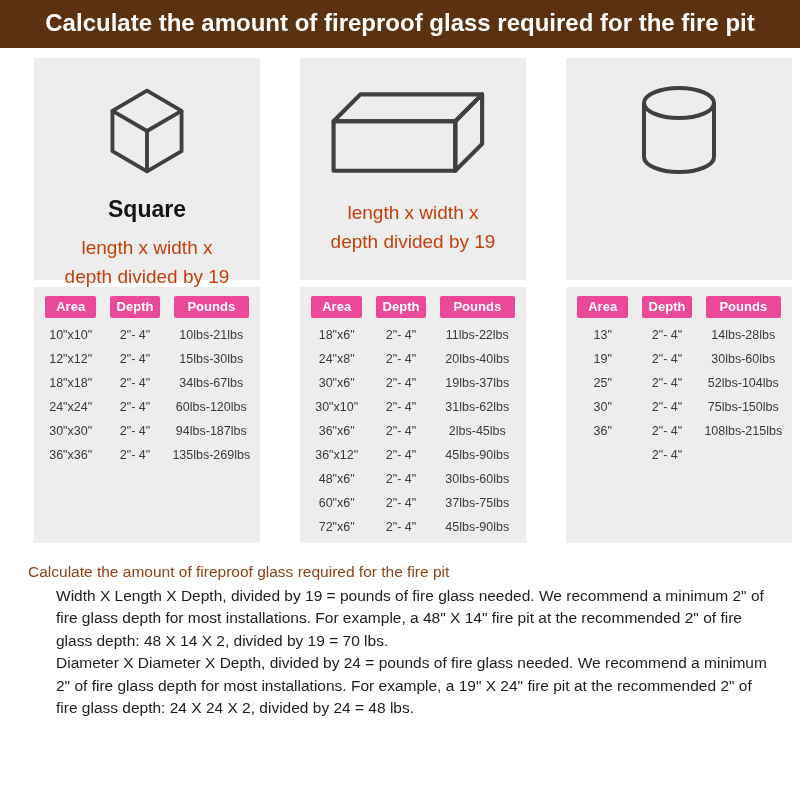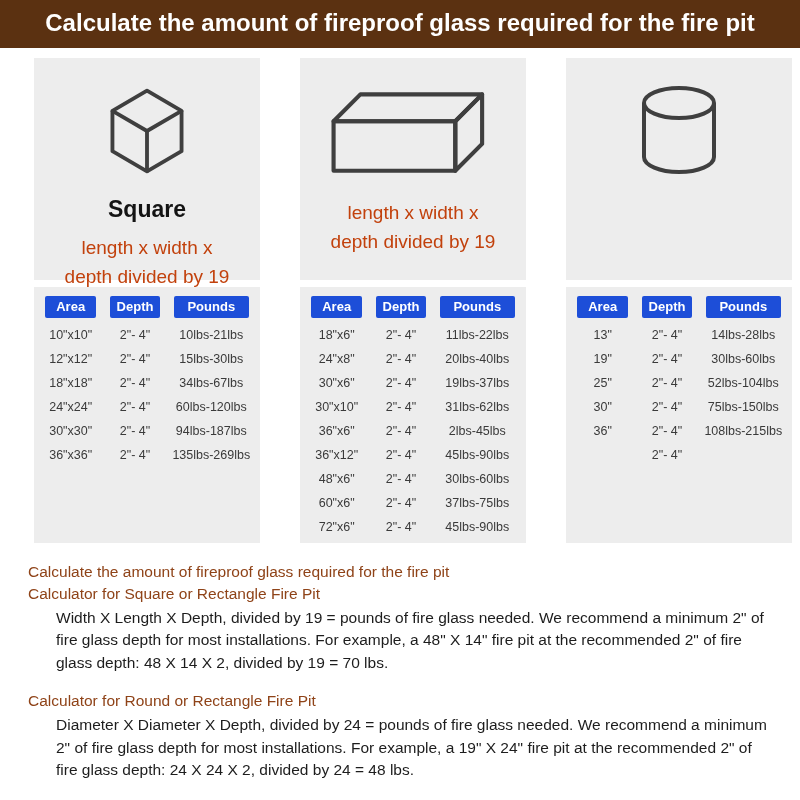--- a/index.html
+++ b/index.html
@@ -24,21 +24,21 @@
   .panel { background: #ededed; }
 
   .panel-top { height: 222px; text-align: center; padding-top: 16px; }
   .icon-wrap { height: 114px; display: flex; align-items: center; justify-content: center; }
   .shape-title { font-size: 23px; font-weight: bold; color: #141414; margin-top: 8px; }
   .formula { font-size: 19px; color: #c2410c; line-height: 1.5; margin-top: 11px; }
 
   .panel-table { height: 256px; padding: 9px 4px 0 4px; }
   .thead, .trow { display: grid; grid-template-columns: 30% 29% 41%; align-items: center; }
   .badge {
-    background: #1d4ed8;
+    background: #ec4899;
     color: #ffffff;
     font-weight: bold;
     font-size: 13px;
     text-align: center;
     padding: 3px 0 4px;
     border-radius: 2px;
     margin: 0 7px;
   }
   .tbody { margin-top: 5px; }
   .tcell {
@@ -242,17 +242,15 @@
             <div class="tcell"></div>
           </div>
         </div>
     </div>
   </div>
 
 </div>
 
 <div class="footer">
   <div class="accent">Calculate the amount of fireproof glass required for the fire pit</div>
-  <div class="accent">Calculator for Square or Rectangle Fire Pit</div>
   <div class="body">Width X Length X Depth, divided by 19 = pounds of fire glass needed. We recommend a minimum 2" of fire glass depth for most installations. For example, a 48" X 14" fire pit at the recommended 2" of fire glass depth: 48 X 14 X 2, divided by 19 = 70 lbs.</div>
-  <div class="accent block2">Calculator for Round or Rectangle Fire Pit</div>
   <div class="body">Diameter X Diameter X Depth, divided by 24 = pounds of fire glass needed. We recommend a minimum 2" of fire glass depth for most installations. For example, a 19" X 24" fire pit at the recommended 2" of fire glass depth: 24 X 24 X 2, divided by 24 = 48 lbs.</div>
 </div>
 
 </body></html>

